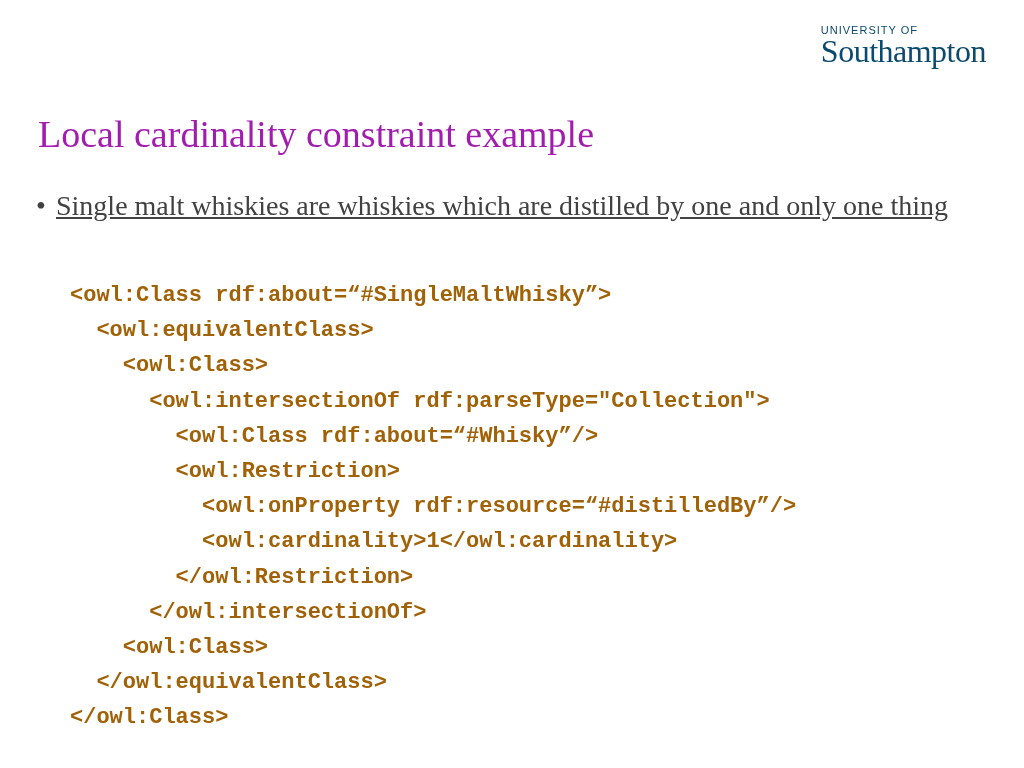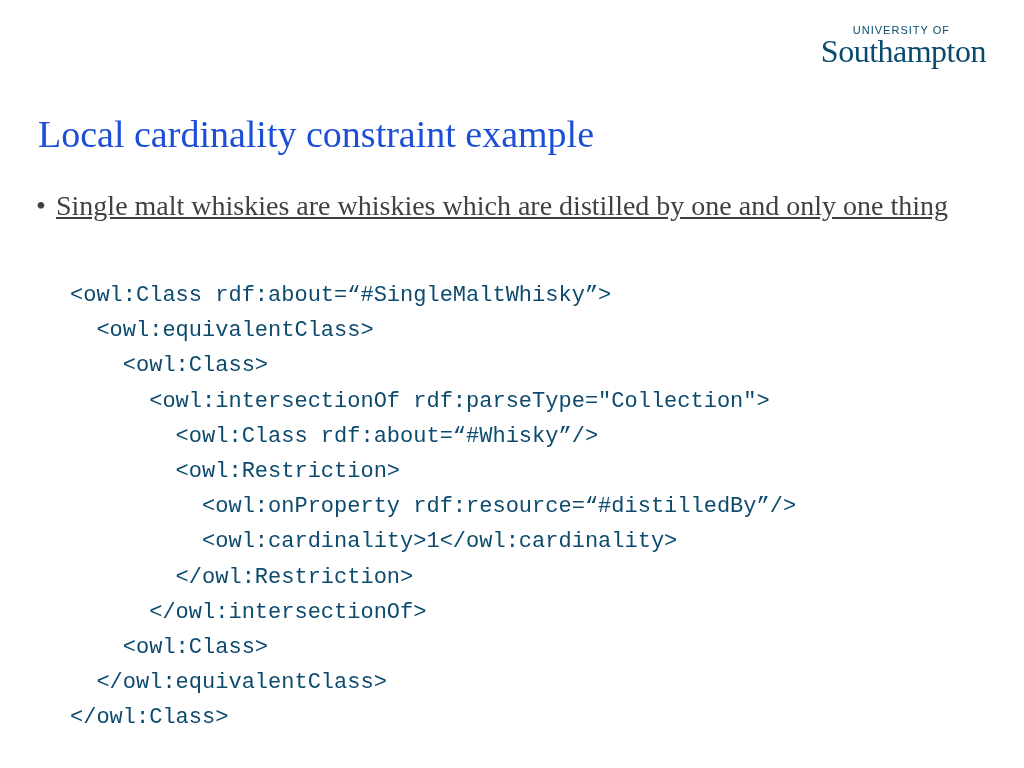--- a/index.html
+++ b/index.html
@@ -8,42 +8,42 @@
     height: 768px;
     background: #ffffff;
     font-family: Georgia, 'Times New Roman', serif;
     position: relative;
     overflow: hidden;
   }
   .logo {
     position: absolute;
     top: 24px;
     right: 38px;
-    text-align: center;
+    text-align: left;
     color: #0b4a6f;
   }
   .logo-top {
     font-size: 11px;
     letter-spacing: 1px;
     font-family: Arial, sans-serif;
     font-weight: 400;
     margin-right: 4px;
   }
   .logo-main {
     font-size: 32px;
     font-weight: 400;
     line-height: 0.95;
     letter-spacing: -0.5px;
   }
   .title {
     position: absolute;
     top: 112px;
     left: 38px;
     font-size: 38px;
-    color: #1d4ed8;
+    color: #a21caf;
     font-weight: 400;
   }
   .bullet-block {
     position: absolute;
     top: 188px;
     left: 38px;
     right: 60px;
     font-size: 28px;
     color: #414141;
     line-height: 1.25;
@@ -56,22 +56,22 @@
   .bullet-text {
     padding-left: 18px;
     text-decoration: underline;
   }
   .code-block {
     position: absolute;
     top: 278px;
     left: 70px;
     font-family: 'Courier New', Courier, monospace;
     font-size: 22px;
-    font-weight: normal;
-    color: #0c4a6e;
+    font-weight: bold;
+    color: #a16207;
     line-height: 1.6;
     white-space: pre;
   }
 </style>
 </head>
 <body>
 
 <div class="logo">
   <div class="logo-top">UNIVERSITY OF</div>
   <div class="logo-main">Southampton</div>

